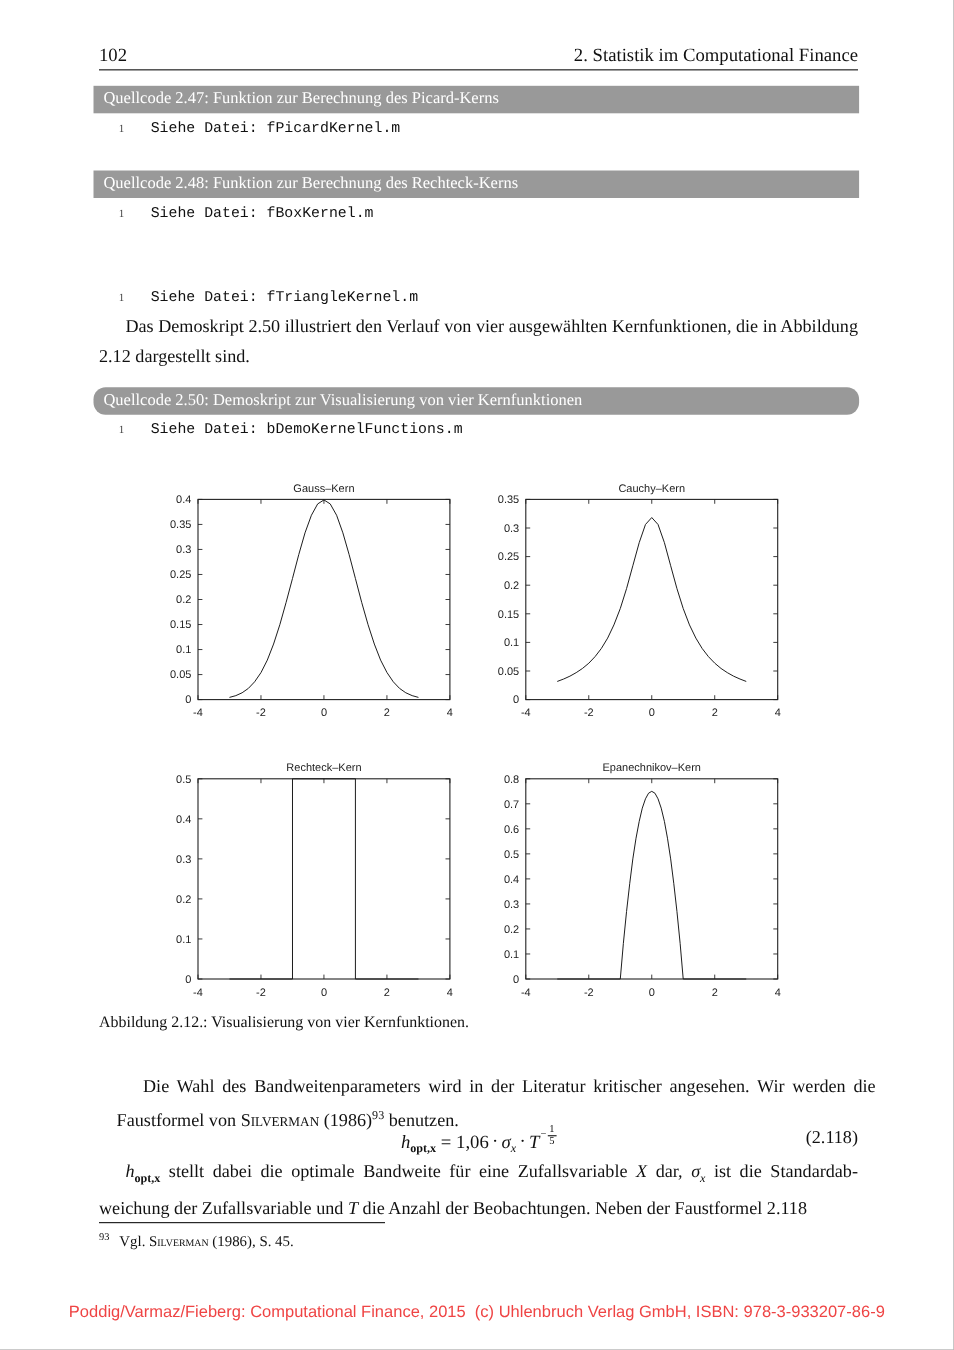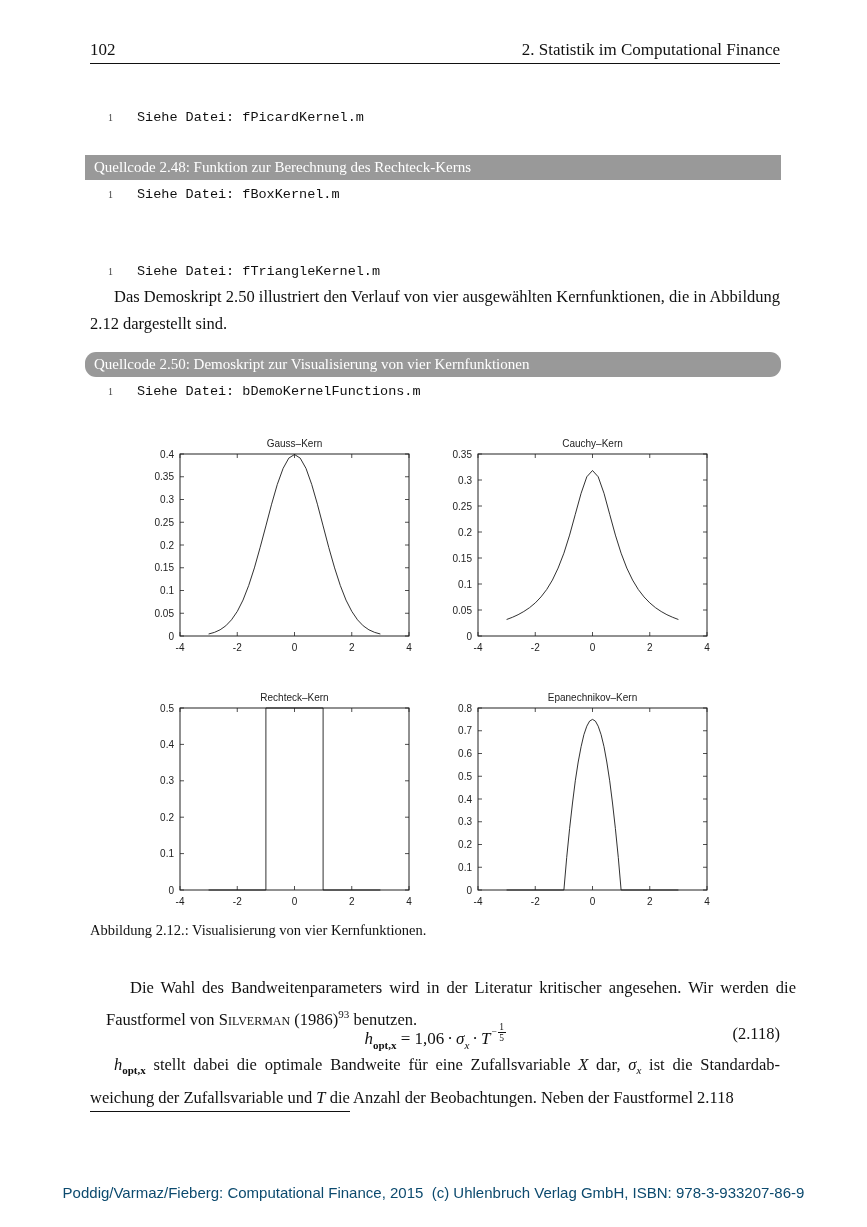--- a/index.html
+++ b/index.html
@@ -52,20 +52,23 @@
 <body>
 
 <div class="page">
 
   <div class="hdr">
     <span class="pg">102</span>
     <span class="chap">2. Statistik im Computational Finance</span>
   </div>
   <div class="hdr-rule"></div>
 
+  <div class="lbar" style="top: 78px; background: rgb(153, 153, 153);">
+    <span>Quellcode 2.47: Funktion zur Berechnung des Picard-Kerns</span>
+  </div>
   <div class="lcode" style="top:110px;">
     <span class="ln">1</span>
     <span class="cd">Siehe Datei: fPicardKernel.m</span>
   </div>
 
   <div class="lbar" style="top: 155px; background: rgb(153, 153, 153);">
     <span>Quellcode 2.48: Funktion zur Berechnung des Rechteck-Kerns</span>
   </div>
   <div class="lcode" style="top:187px;">
     <span class="ln">1</span>
@@ -277,16 +280,17 @@
           <span class="num">1</span>
           <span class="den">5</span>
         </span>
       </span>
     <span class="eqnum">(2.118)</span>
   </div>
 
   <p class="para" style="top:1051px;margin:0;text-indent:24px;"><span class="it">h</span><sub style="font-weight:bold;font-size:11px;">opt,x</sub><span> stellt dabei die optimale Bandweite für eine Zufallsvariable </span><span class="it">X</span><span> dar, </span><span class="it">σ</span><sub class="it" style="font-size:11px;">x</sub><span> ist die Standardab­weichung der Zufallsvariable und </span><span class="it">T</span><span> die Anzahl der Beobachtungen. Neben der Faustformel 2.118</span></p>
 
   <div class="fnrule"></div>
-
-  <div class="footer" style="color: #0c4a6e;">Poddig/Varmaz/Fieberg: Computational Finance, 2015  (c) Uhlenbruch Verlag GmbH, ISBN: 978-3-933207-86-9</div>
+  <div class="footnote"><sup>93</sup><span>Vgl. </span><span class="sc">Silverman</span><span> (1986), S. 45.</span></div>
+
+  <div class="footer" style="color: #ef4444;">Poddig/Varmaz/Fieberg: Computational Finance, 2015  (c) Uhlenbruch Verlag GmbH, ISBN: 978-3-933207-86-9</div>
 
 </div>
 
 </body></html>

